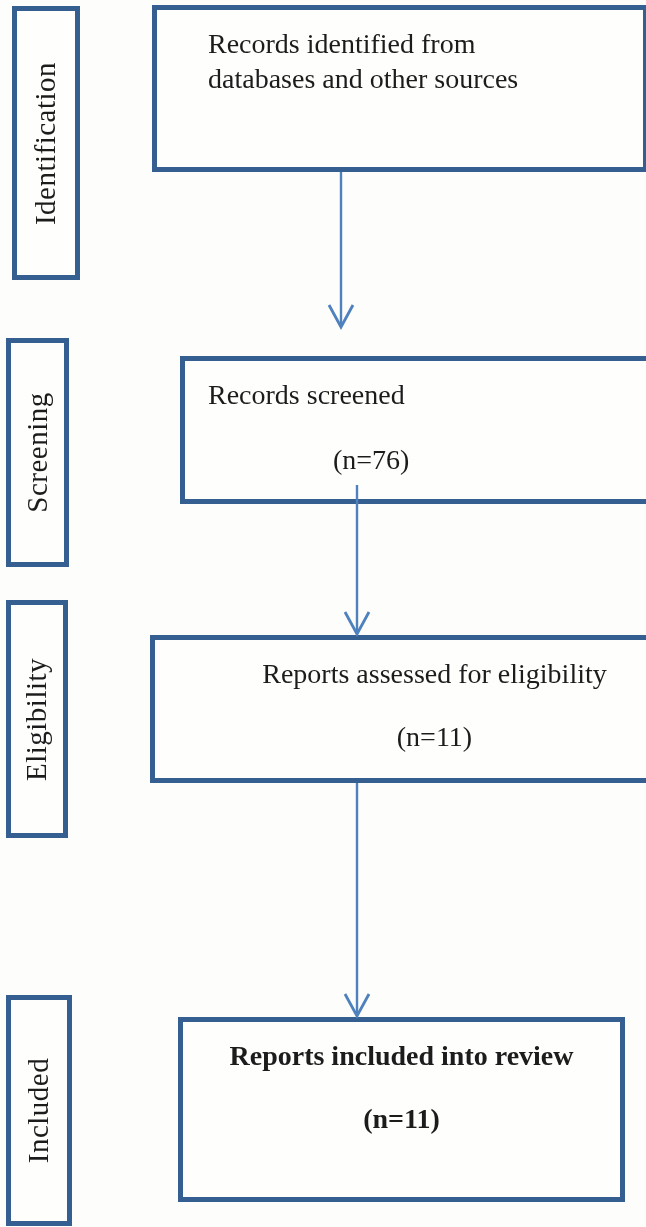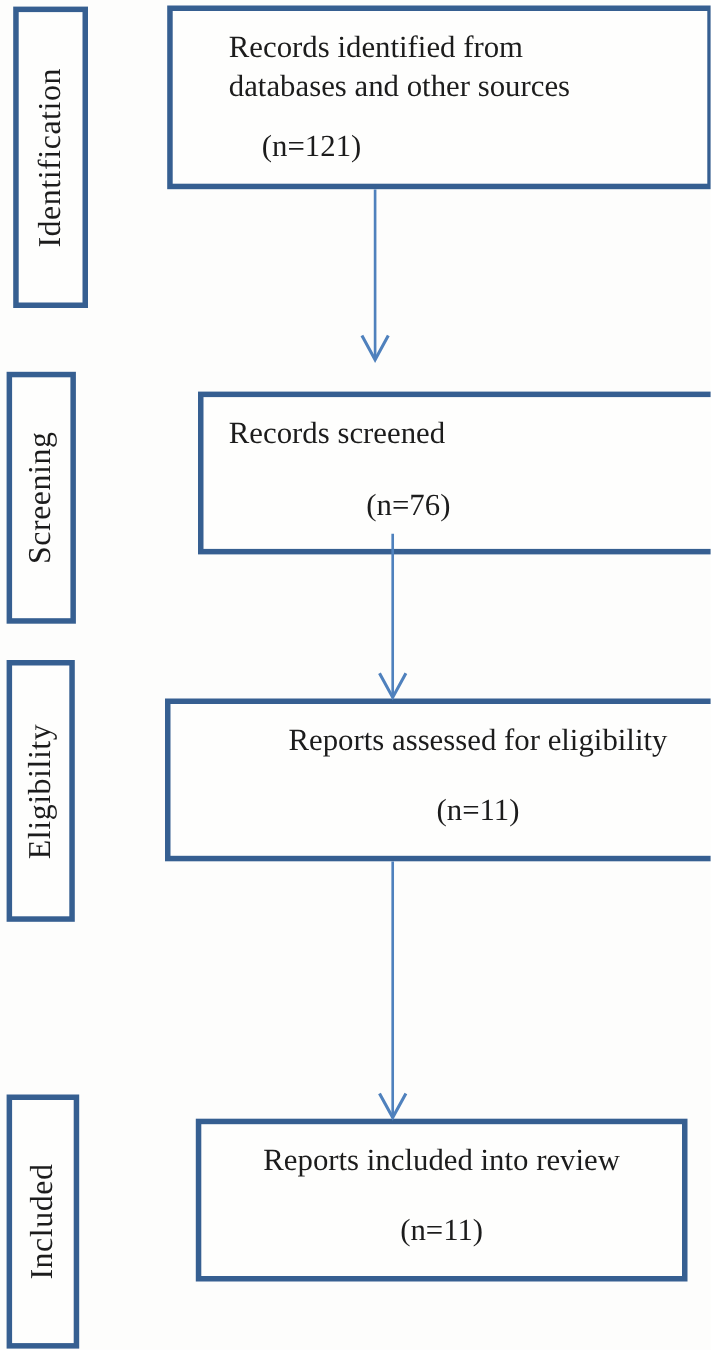--- a/index.html
+++ b/index.html
@@ -56,21 +56,21 @@
   .box-1 .count { margin-left: 81px; margin-top: 20px; }
 
   .box-2 { left: 180px; top: 356px;  width: 500px; height: 148px; }
   .box-2 .title { margin-left: 23px; }
   .box-2 .count { margin-left: 148px; margin-top: 30px; }
 
   .box-3 { left: 150px; top: 635px;  width: 569px; height: 148px; }
   .box-3 .title { text-align: center; }
   .box-3 .count { text-align: center; margin-top: 28px; }
 
-  .box-4 { left: 178px; top: 1017px; width: 447px; height: 148px; }
+  .box-4 { left: 178px; top: 1017px; width: 447px; height: 185px; font-weight: bold; }
   .box-4 .title { text-align: center; }
   .box-4 .count { text-align: center; margin-top: 28px; }
 
   
   .arrow { position: absolute; display: block; }
   .arrow-1 { left: 326px; top: 172px; }
   .arrow-2 { left: 342px; top: 485px; }
   .arrow-3 { left: 342px; top: 783px; }
 </style>
 </head>
@@ -86,21 +86,20 @@
   </div>
   <div class="stage stage-3">
     <span class="rot">Eligibility</span>
   </div>
   <div class="stage stage-4">
     <span class="rot">Included</span>
   </div>
 
   <div class="flowbox box-1">
     <span class="title">Records identified from databases and other sources</span>
-    <span class="count">(n=121)</span>
   </div>
   <div class="flowbox box-2">
     <span class="title">Records screened</span>
     <span class="count">(n=76)</span>
   </div>
   <div class="flowbox box-3">
     <span class="title">Reports assessed for eligibility</span>
     <span class="count">(n=11)</span>
   </div>
   <div class="flowbox box-4">

